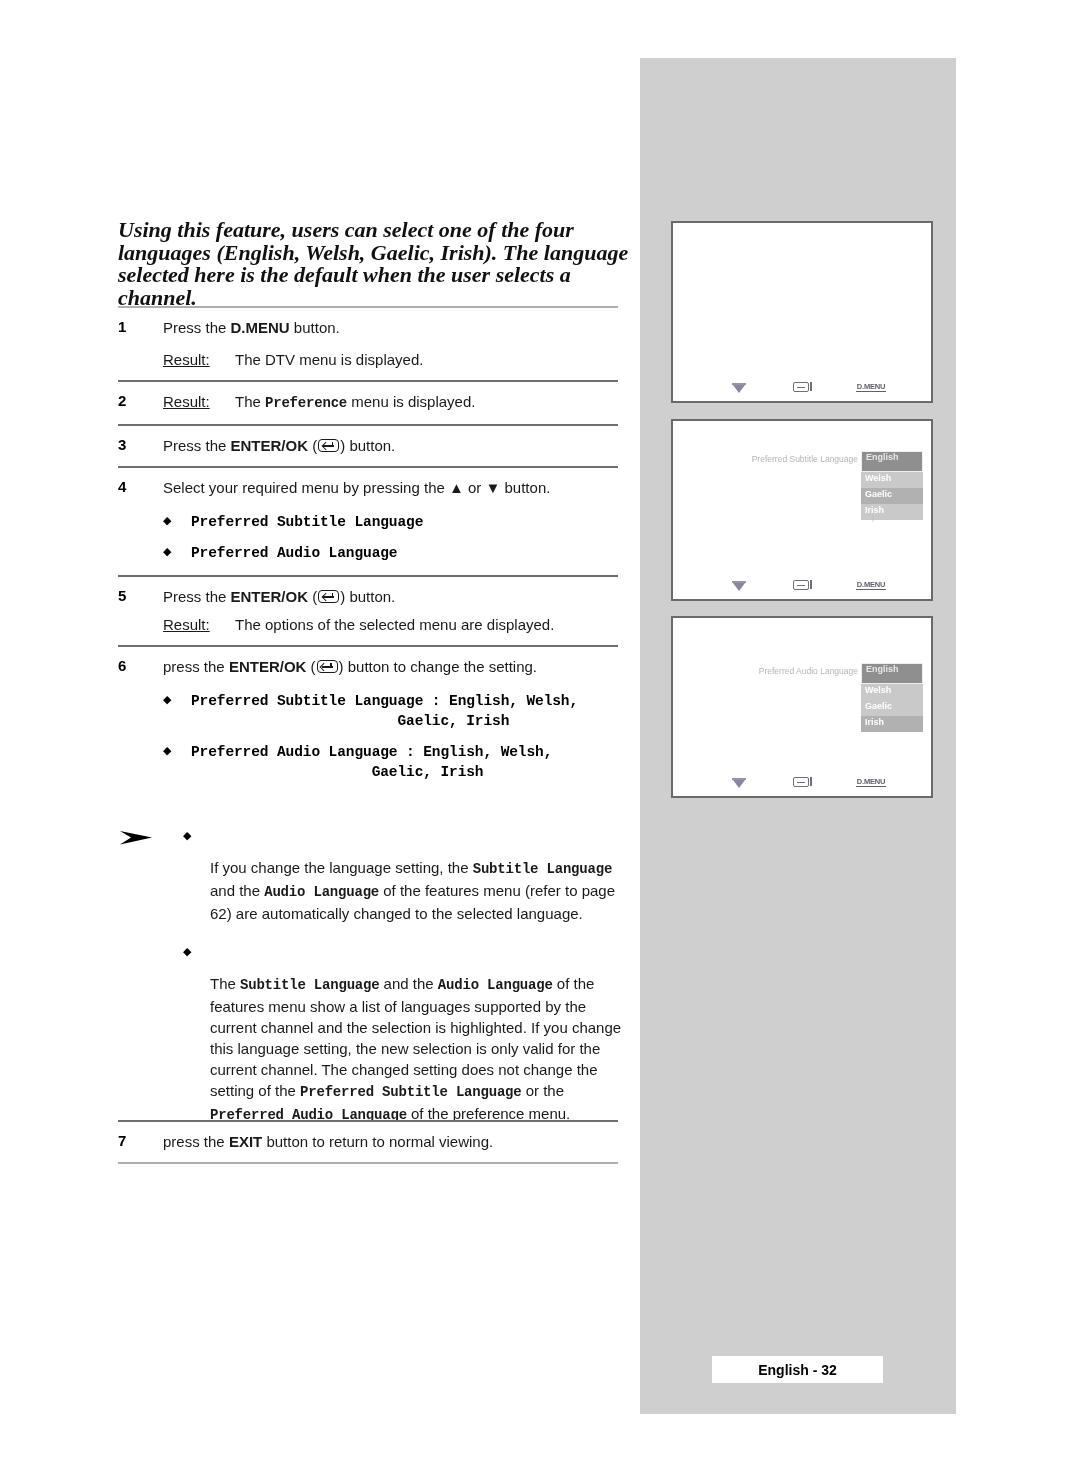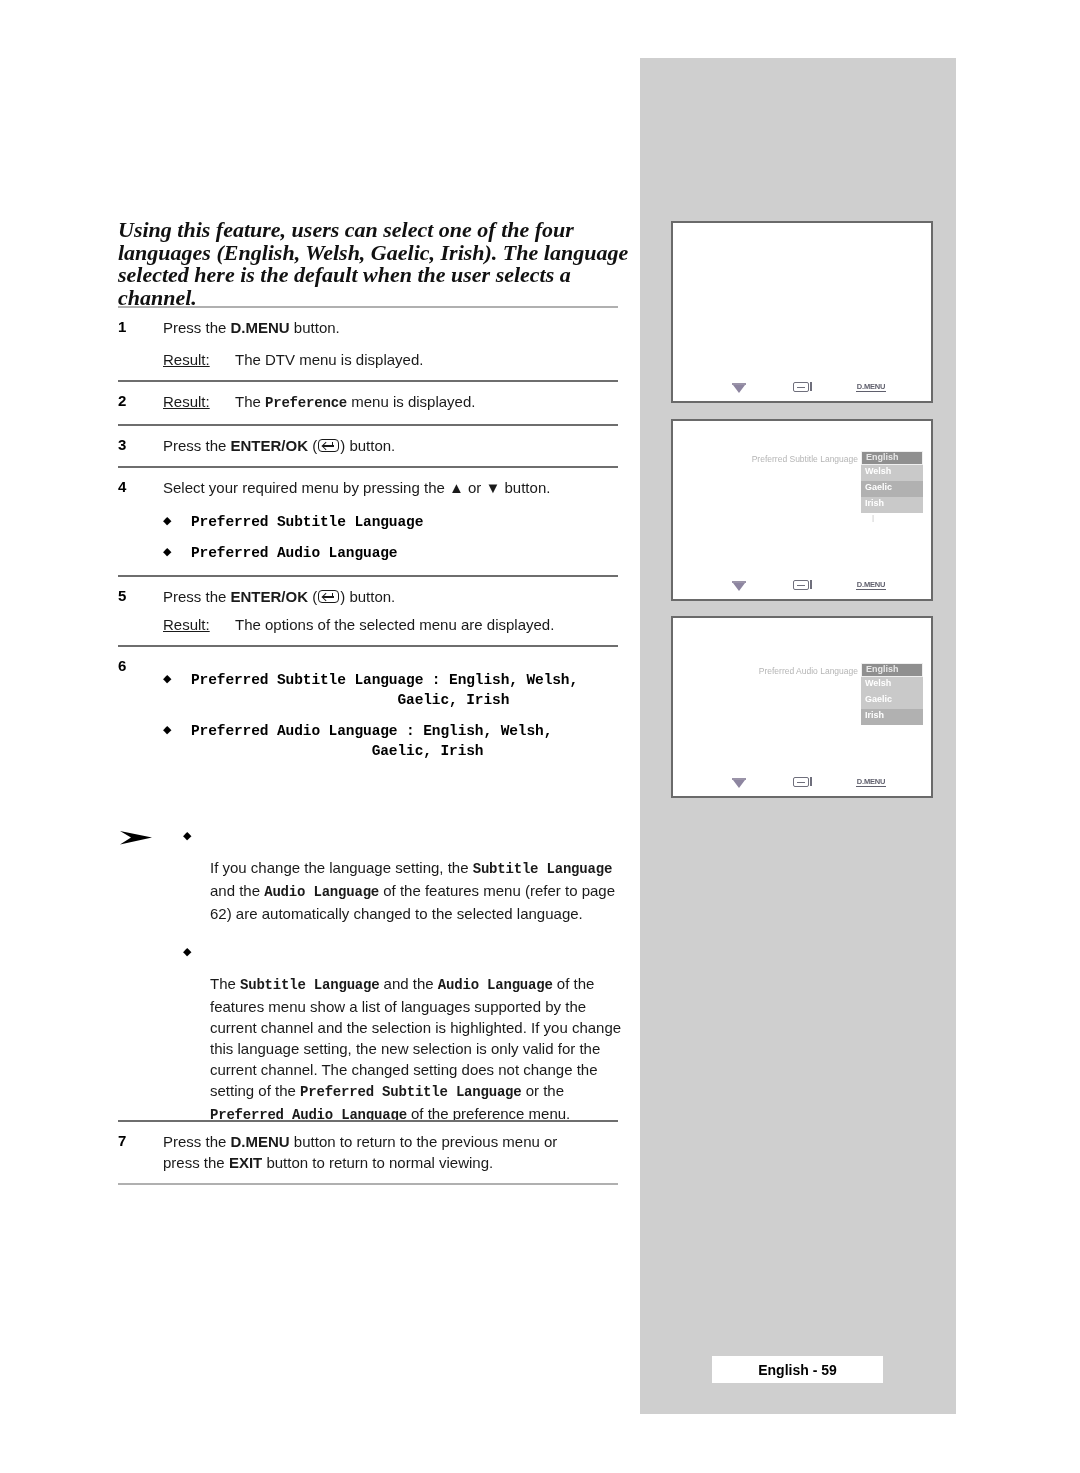--- a/index.html
+++ b/index.html
@@ -296,21 +296,21 @@
     color:#ffffff;
     padding-left:4px;
     box-sizing:border-box;
     font-family:"Liberation Sans", sans-serif;
     white-space:nowrap;
   }
   .osd-opt.sel{
     background:#8f8f8f;
     color:#e8e8e8;
     border:1px solid #efefef;
-    height:14px;
+    height:21px;
     line-height:11px;
   }
   .osd-opt.alt{background:#b1b1b1;}
   .osd-caret{
     position:absolute;
     left:0;right:0;
     margin-top:2px;
     text-align:right;
     padding-right:57px;
     font-size:8px;
@@ -409,20 +409,21 @@
           <span>The options of the selected menu are displayed.</span>
         </div>
       </div>
     </div>
 
     <div class="rule dark"></div>
 
     <div class="step">
       <div class="step-num">6</div>
       <div class="step-body">
+        <div class="line"><span>press the </span><b>ENTER/OK</b> (<span class="enter-ico"><i class="enter-tail"></i></span>)<span> button to change the setting.</span></div>
         <div class="bullet-list">
           <div class="bullet-row">
             <span class="dia">◆</span>
             <span class="bullet-text">Preferred Subtitle Language : English, Welsh,
                         Gaelic, Irish</span>
           </div>
           <div class="bullet-row">
             <span class="dia">◆</span>
             <span class="bullet-text">Preferred Audio Language : English, Welsh,
                      Gaelic, Irish</span>
@@ -453,21 +454,20 @@
 
       </div>
     </div>
   </div>
 
   <div class="final-step">
     <div class="rule dark"></div>
     <div class="step">
       <div class="step-num">7</div>
       <div class="step-body">
-        <div class="line"><span>Press the </span><b>D.MENU</b><span> button to return to the previous menu or</span></div>
         <div class="line"><span>press the </span><b>EXIT</b><span> button to return to normal viewing.</span></div>
       </div>
     </div>
     <div class="rule thin"></div>
   </div>
 
   <div class="tv" id="tv1">
     <div class="tv-icons">
       <span class="ico-down"></span>
       <span class="ico-enter">
@@ -510,16 +510,16 @@
     <div class="tv-icons">
       <span class="ico-down"></span>
       <span class="ico-enter">
           <i class="bar"></i>
         </span>
       <span class="ico-dmenu">D.MENU</span>
     </div>
   </div>
 
   <div class="footer">
-    <span class="footer-text">English - 59</span>
+    <span class="footer-text">English - 32</span>
   </div>
 
 </div>
 
 </body></html>

